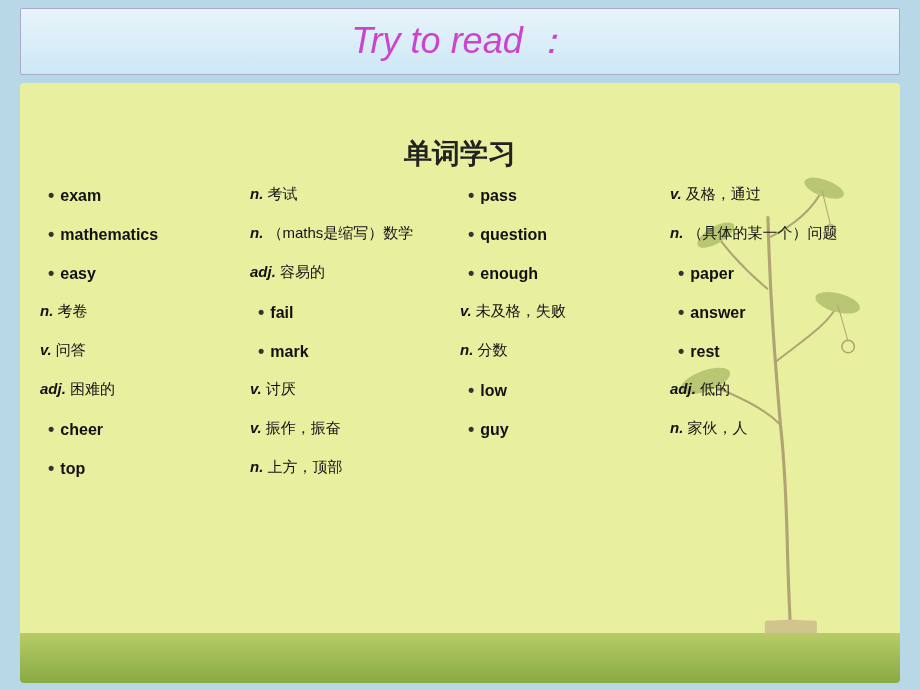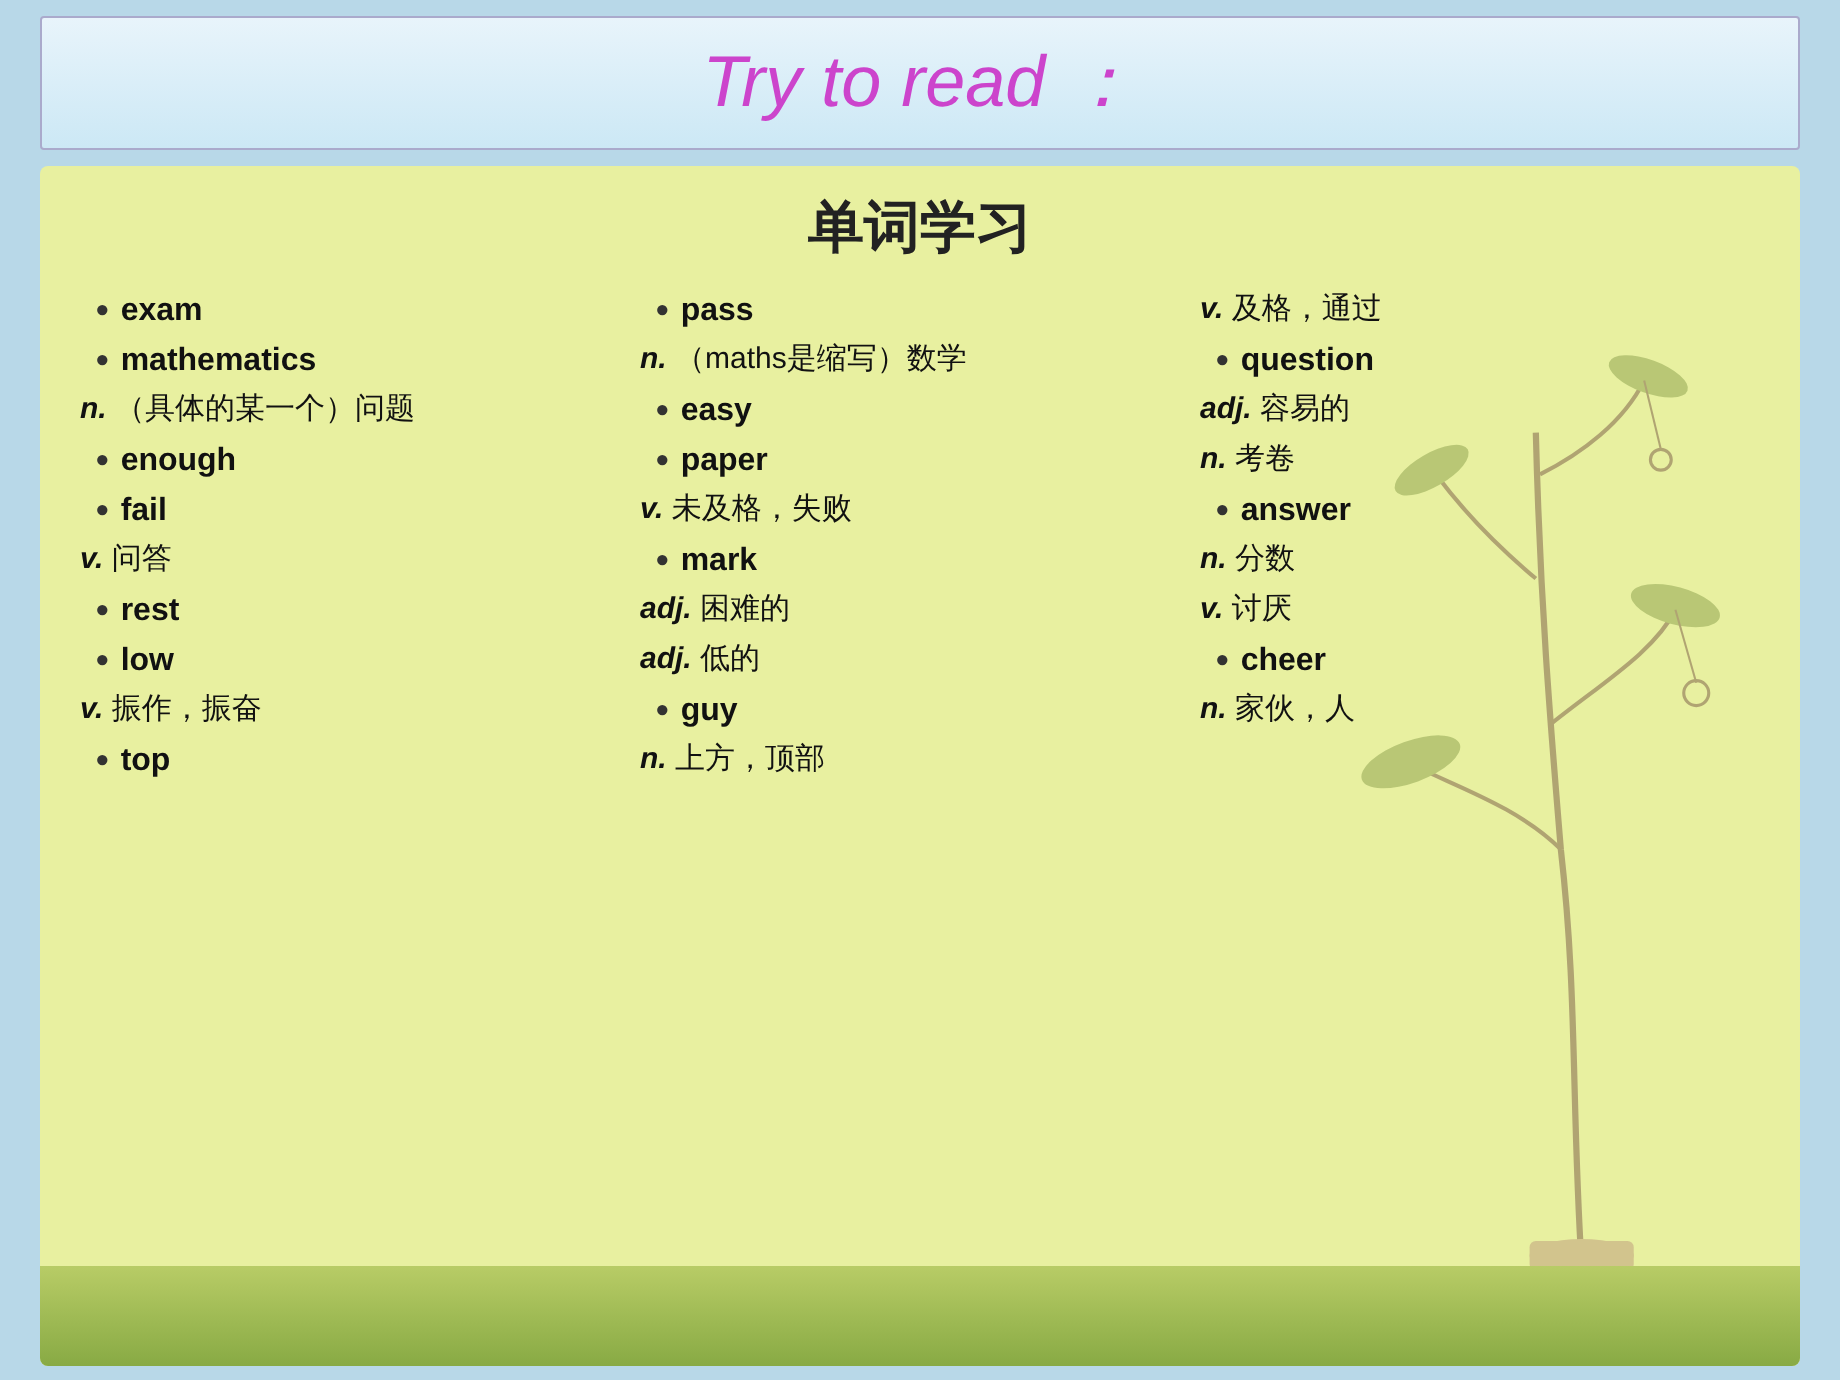--- a/index.html
+++ b/index.html
@@ -36,26 +36,27 @@
       position: relative;
     }
 
     .card-title {
       text-align: center;
       font-size: 28px;
       font-weight: bold;
       color: #222;
       margin-bottom: 10px;
       font-family: 'SimHei', 'Microsoft YaHei', Arial, sans-serif;
+      margin-top: 40px;
     }
 
     .vocab-grid {
       display: grid;
-      grid-template-columns: 1fr 1fr 1fr;
-      gap: 0 0;
+      grid-template-columns: 1fr 1fr 1fr 1fr;
+      gap: 14px 0;
       position: relative;
       z-index: 2;
     }
 
     .vocab-en {
       font-size: 16px;
       font-weight: bold;
       color: #111;
       padding: 2px 0 2px 8px;
       display: flex;
@@ -132,20 +133,21 @@
     <circle cx="185" cy="205" r="6" fill="none" stroke="#8b7355" stroke-width="1.5"></circle>
     <line x1="160" y1="55" x2="168" y2="88" stroke="#8b7355" stroke-width="1"></line>
     <circle cx="168" cy="93" r="5" fill="none" stroke="#8b7355" stroke-width="1.5"></circle>
 
     <ellipse cx="130" cy="475" rx="25" ry="8" fill="#c4a882"></ellipse>
     <rect x="105" y="468" width="50" height="14" rx="3" fill="#c4a882"></rect>
   </svg>
 
   <div class="vocab-grid" id="vocab-container">
   <div class="vocab-en">exam</div>
+      <div class="vocab-zh"><span class="pos">n.</span> 考试</div>
       <div class="vocab-en">pass</div>
       <div class="vocab-zh"><span class="pos">v.</span> 及格，通过</div>
       <div class="vocab-en">mathematics</div>
       <div class="vocab-zh"><span class="pos">n.</span> （maths是缩写）数学</div>
       <div class="vocab-en">question</div>
       <div class="vocab-zh"><span class="pos">n.</span> （具体的某一个）问题</div>
       <div class="vocab-en">easy</div>
       <div class="vocab-zh"><span class="pos">adj.</span> 容易的</div>
       <div class="vocab-en">enough</div>
       <div class="vocab-en">paper</div>

